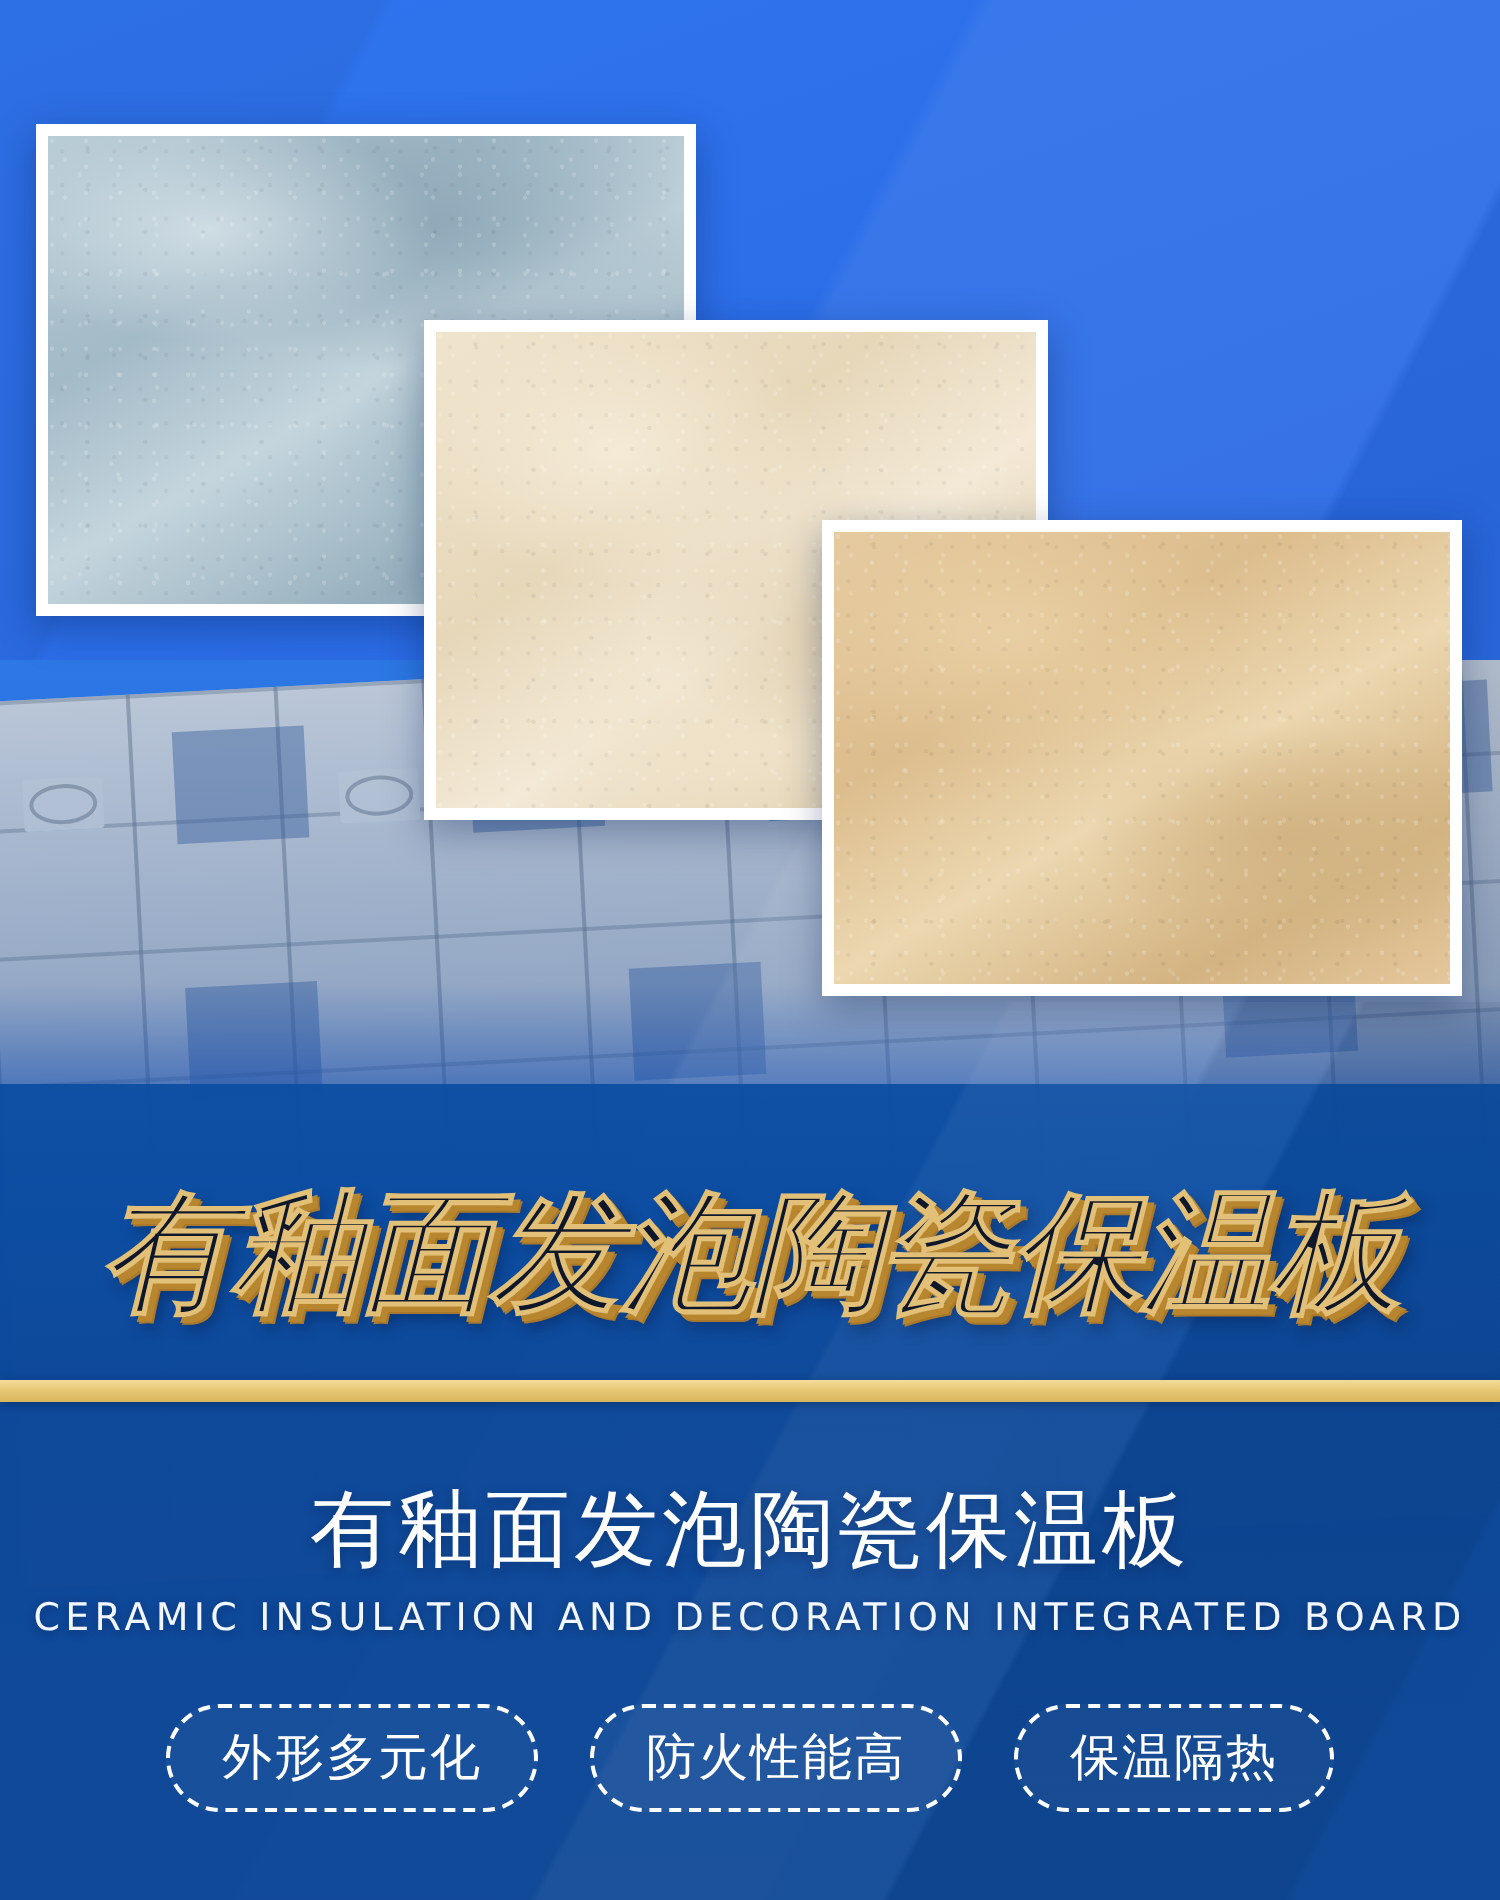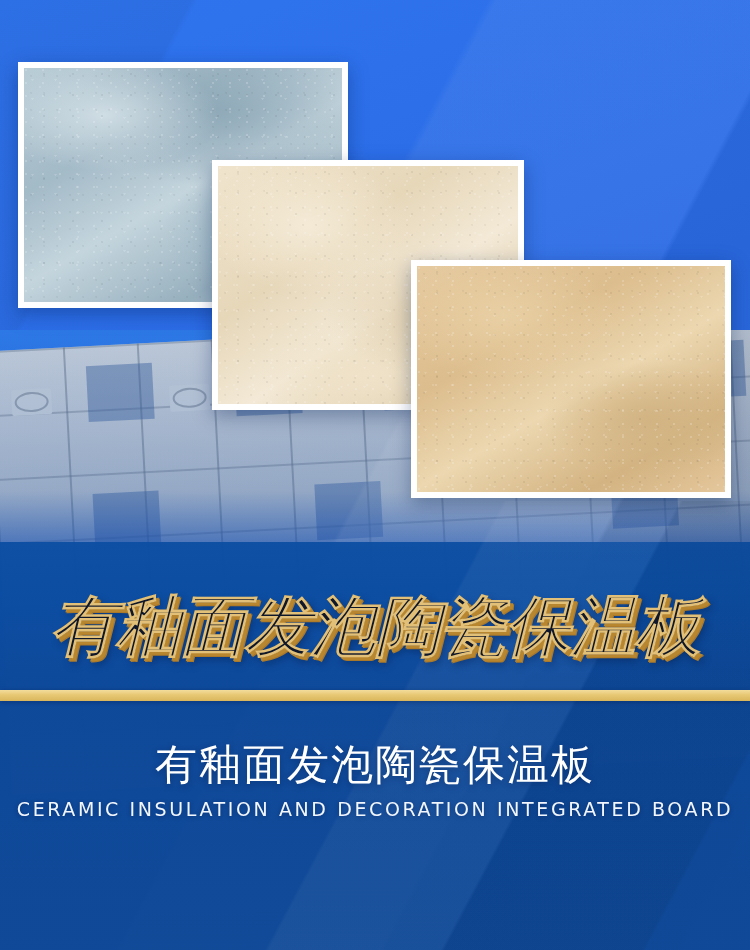--- a/index.html
+++ b/index.html
@@ -333,14 +333,19 @@
     <div class="band-diag"></div>
   </div>
 
   <div class="title">有釉面发泡陶瓷保温板</div>
 
   <div class="gold-rule"></div>
 
   <div class="sub-cn">有釉面发泡陶瓷保温板</div>
   <div class="sub-en">CERAMIC INSULATION AND DECORATION INTEGRATED BOARD</div>
 
+  <div class="pills">
+    <div class="pill">外形多元化</div>
+    <div class="pill">防火性能高</div>
+    <div class="pill">保温隔热</div>
+  </div>
 
 </div>
 
 </body></html>

